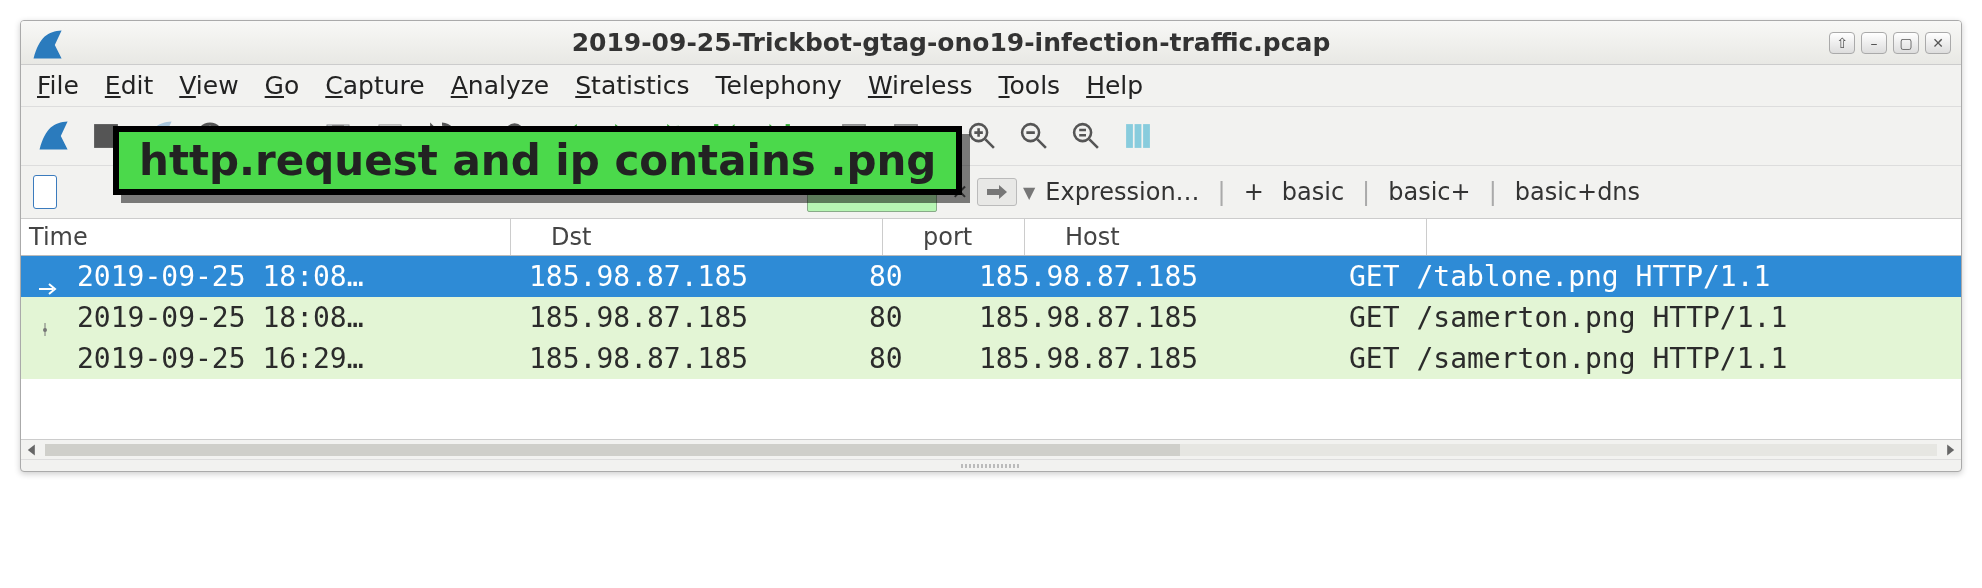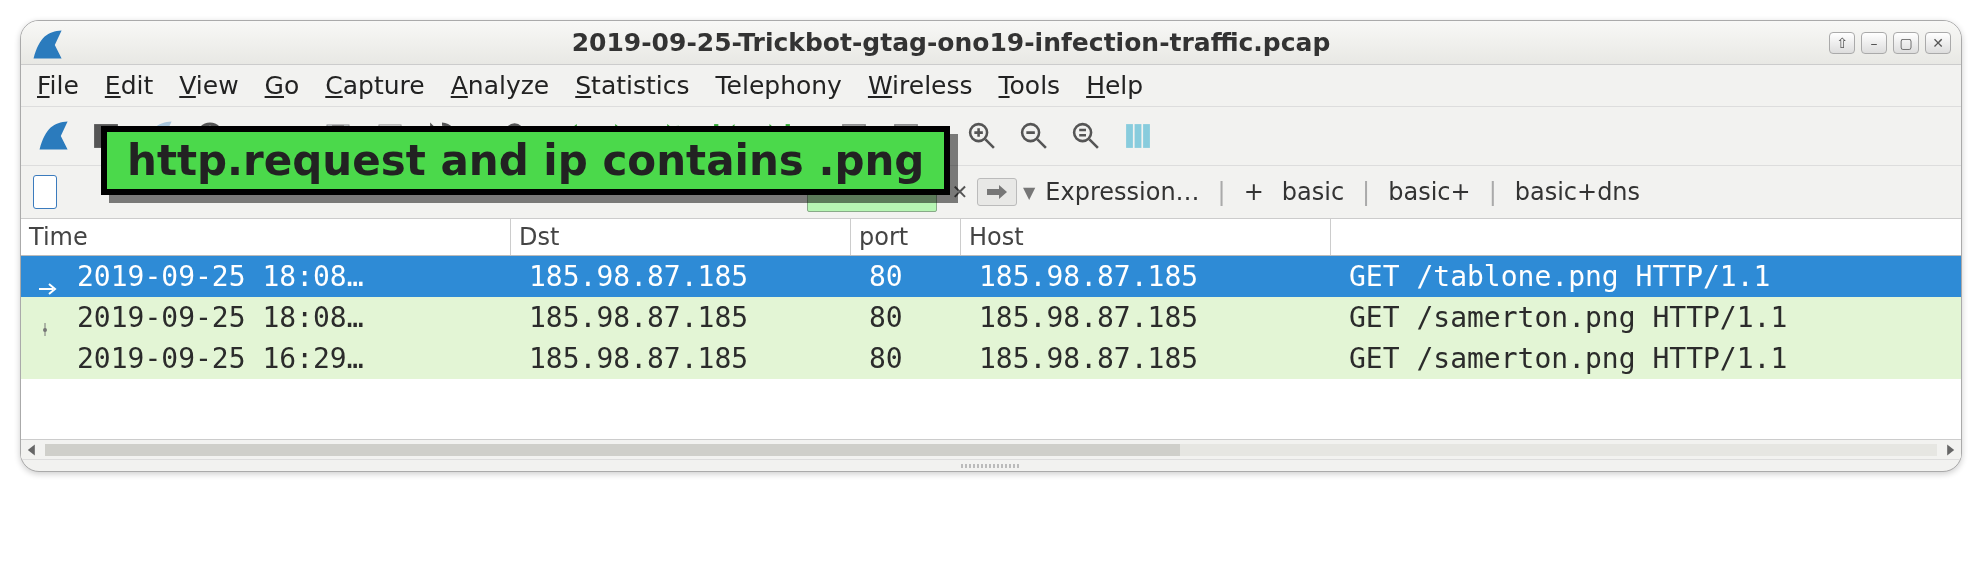--- a/index.html
+++ b/index.html
@@ -5,21 +5,21 @@
 * { box-sizing: border-box; margin: 0; padding: 0; }
 body {
   font-family: "DejaVu Sans", "Liberation Sans", Arial, sans-serif;
   font-size: 19px;
   background: #fff;
   color: #222;
   width: 1982px;
 }
 .window {
   border: 1px solid #aaa;
-  border-radius: 19px;
+  border-radius: 4px;
   background: #f2f2f0;
   margin: 20px;
   overflow: hidden;
   box-shadow: 0 2px 6px rgba(0,0,0,0.2);
 }
 .titlebar {
   display: flex;
   align-items: center;
   background: linear-gradient(#f8f8f6, #e8e8e4);
   border-bottom: 1px solid #ccc;
@@ -80,21 +80,21 @@
   position: relative;
 }
 .bookmark-stub {
   width: 24px; height: 34px;
   border: 1px solid #3b7bbd;
   border-radius: 3px;
   background: #fff;
 }
 .highlight-box {
   position: absolute;
-  left: 80px;
+  left: 92px;
   top: -40px;
   background: #4bd94b;
   border: 6px solid #000;
   padding: 4px 20px;
   font-size: 42px;
   font-weight: bold;
   box-shadow: 8px 8px 0 rgba(0,0,0,0.5);
   z-index: 10;
 }
 .filter-tail {
@@ -127,20 +127,21 @@
 }
 .sep { color:#aaa; }
 .packet-table {
   background: #fff;
 }
 .headers {
   display: flex;
   border-bottom: 1px solid #bbb;
   font-size: 24px;
   color: #444;
+  gap: 32px;
 }
 .headers > div {
   padding: 4px 8px;
   border-right: 1px solid #ccc;
 }
 .col-time { width: 490px; }
 .col-dst  { width: 340px; }
 .col-port { width: 110px; }
 .col-host { width: 370px; }
 .col-info { flex: 1; }

